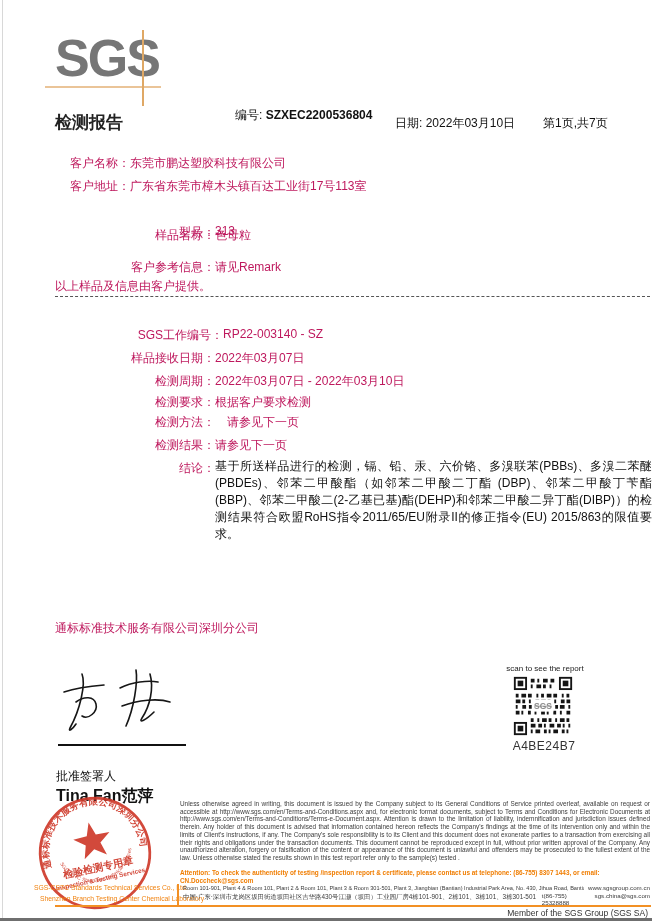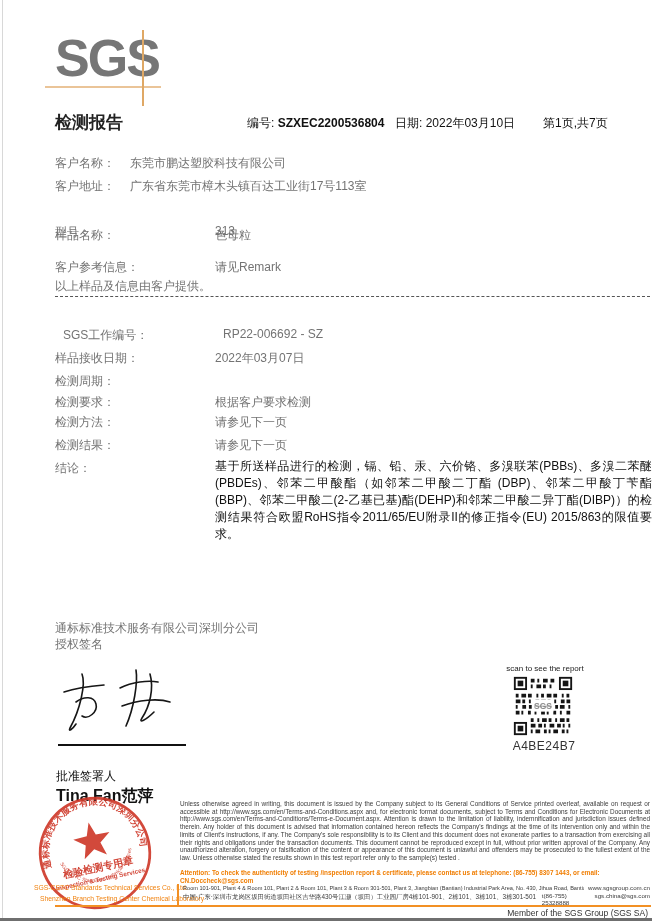--- a/index.html
+++ b/index.html
@@ -12,21 +12,21 @@
   .edge-bottom{position:absolute;left:0;bottom:0;width:652px;height:3px;background:#6f6f6f;}
   .abs{position:absolute;}
   
   .logo-text{font-weight:bold;font-size:52px;color:#767676;letter-spacing:-2px;line-height:1;}
   .logo-hline{position:absolute;left:45px;top:86px;width:116px;height:2px;background:#eac498;}
   .logo-vline{position:absolute;left:142px;top:30px;width:2px;height:76px;background:#dfa865;}
   
   .rpt-title{font-size:17px;font-weight:bold;color:#222;}
   .hdr-meta{font-size:12px;color:#111;}
   
-  .row{position:absolute;left:55px;display:flex;font-size:12px;color:#737373;width:595px;}
+  .row{position:absolute;left:55px;display:flex;font-size:12px;color:#be185d;width:595px;text-align:right;}
   .lbl{flex:0 0 auto;}
   .w75{width:75px;}
   .w160{width:160px;}
   .dashline{position:absolute;left:55px;width:595px;border-top:1px dashed #555;}
   .conclusion{position:absolute;left:215px;width:437px;font-size:12px;line-height:17px;color:#111;text-align:justify;}
   
   .sig-line{position:absolute;left:58px;top:744px;width:128px;height:2px;background:#111;}
   .sig-name{font-size:16px;font-weight:600;color:#111;margin-top:38px;}
   .sig-title{font-size:12px;color:#111;}
   
@@ -60,21 +60,21 @@
 <div class="page">
   <div class="edge-left"></div>
 
   <div class="abs" style="left:55px;top:32px;">
     <span class="logo-text">SGS</span>
   </div>
   <div class="logo-hline"></div>
   <div class="logo-vline"></div>
 
   <div class="abs rpt-title" style="left:55px;top:111px;">检测报告</div>
-  <div class="abs hdr-meta" style="left:235px;top:115px;margin-left:12px;">
+  <div class="abs hdr-meta" style="left:235px;top:107px;">
     <span>编号:</span>
     <span style="font-weight:600;">SZXEC2200536804</span>
   </div>
   <div class="abs hdr-meta" style="left:395px;top:115px;">
     <span>日期:</span>
     <span>2022年03月10日</span>
   </div>
   <div class="abs hdr-meta" style="left:543px;top:115px;">第1页,共7页</div>
 
   <div class="row" style="top:155px;">
@@ -99,52 +99,50 @@
     <span>请见Remark</span>
   </div>
   <div class="row" style="top:278px;">
     <span>以上样品及信息由客户提供。</span>
   </div>
 
   <div class="dashline" style="top:296px;"></div>
 
   <div class="row" style="top:327px;margin-left:8px;">
     <span class="lbl w160">SGS工作编号：</span>
-    <span>RP22-006692 - SZ</span>
+    <span>RP22-003140 - SZ</span>
   </div>
   <div class="row" style="top:350px;">
     <span class="lbl w160">样品接收日期：</span>
     <span>2022年03月07日</span>
   </div>
   <div class="row" style="top:373px;">
     <span class="lbl w160">检测周期：</span>
+    <span>2022年03月07日 - 2022年03月10日</span>
   </div>
   <div class="row" style="top:394px;">
     <span class="lbl w160">检测要求：</span>
     <span>根据客户要求检测</span>
   </div>
-  <div class="row" style="top:414px;">
+  <div class="row" style="top:414px;gap:12px;">
     <span class="lbl w160">检测方法：</span>
     <span>请参见下一页</span>
   </div>
   <div class="row" style="top:437px;">
     <span class="lbl w160">检测结果：</span>
     <span>请参见下一页</span>
   </div>
 
   <div class="row" style="top:460px;">
     <span class="lbl w160">结论：</span>
   </div>
   <div class="conclusion" style="top:458px;">基于所送样品进行的检测，镉、铅、汞、六价铬、多溴联苯(PBBs)、多溴二苯醚(PBDEs)、邻苯二甲酸酯（如邻苯二甲酸二丁酯 (DBP)、邻苯二甲酸丁苄酯(BBP)、邻苯二甲酸二(2-乙基已基)酯(DEHP)和邻苯二甲酸二异丁酯(DIBP)）的检测结果符合欧盟RoHS指令2011/65/EU附录II的修正指令(EU) 2015/863的限值要求。</div>
 
   <div class="row" style="top:620px;">
     <span>通标标准技术服务有限公司深圳分公司</span>
-  </div>
-  <div class="row" style="top:636px;">
-    <span>授权签名</span>
   </div>
 
   <svg class="abs" style="left:58px;top:662px;" width="140" height="80" viewBox="0 0 140 80">
     <g fill="none" stroke="#161616" stroke-width="1.6" stroke-linecap="round">
       <path d="M6,30 C18,26 34,24 46,23"></path>
       <path d="M24,12 C28,22 22,48 12,66 C10,70 14,68 18,62"></path>
       <path d="M18,40 C26,34 36,34 38,42 C40,50 30,58 24,54"></path>
       <path d="M62,26 C74,20 90,18 100,20"></path>
       <path d="M78,8 C80,20 76,46 68,64"></path>
       <path d="M92,12 C96,26 92,44 84,56 C80,62 88,58 96,50"></path>

